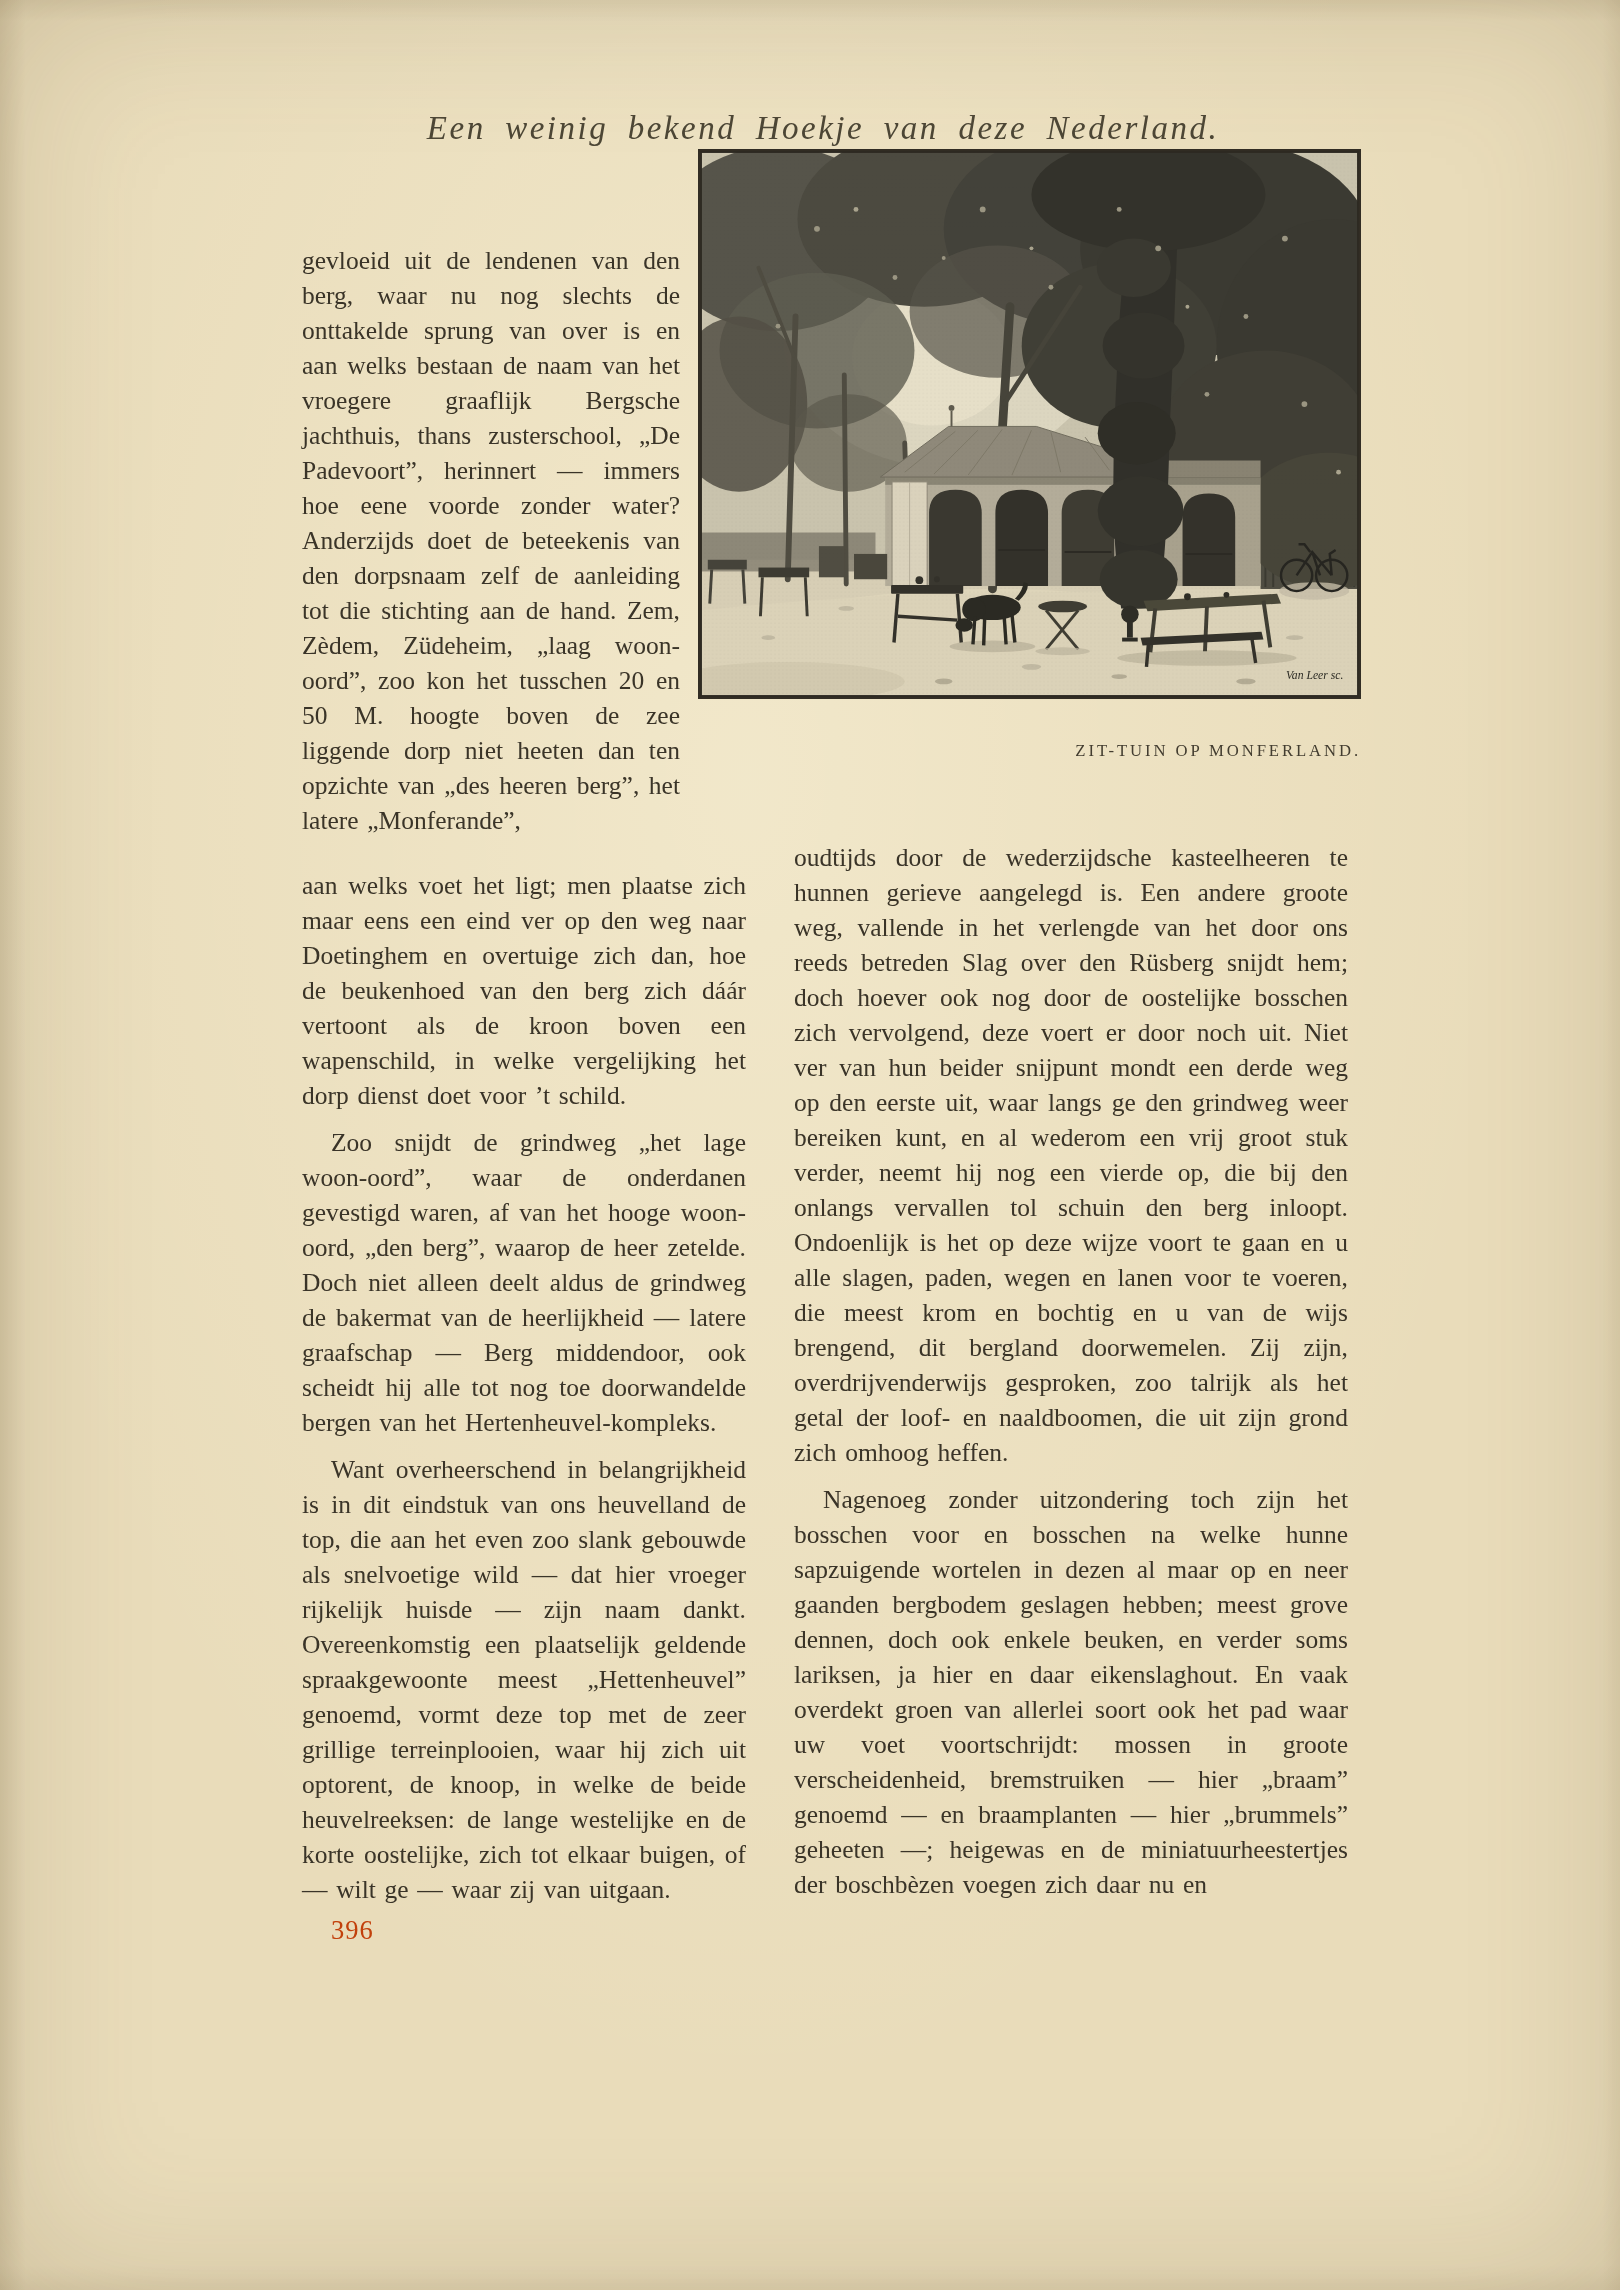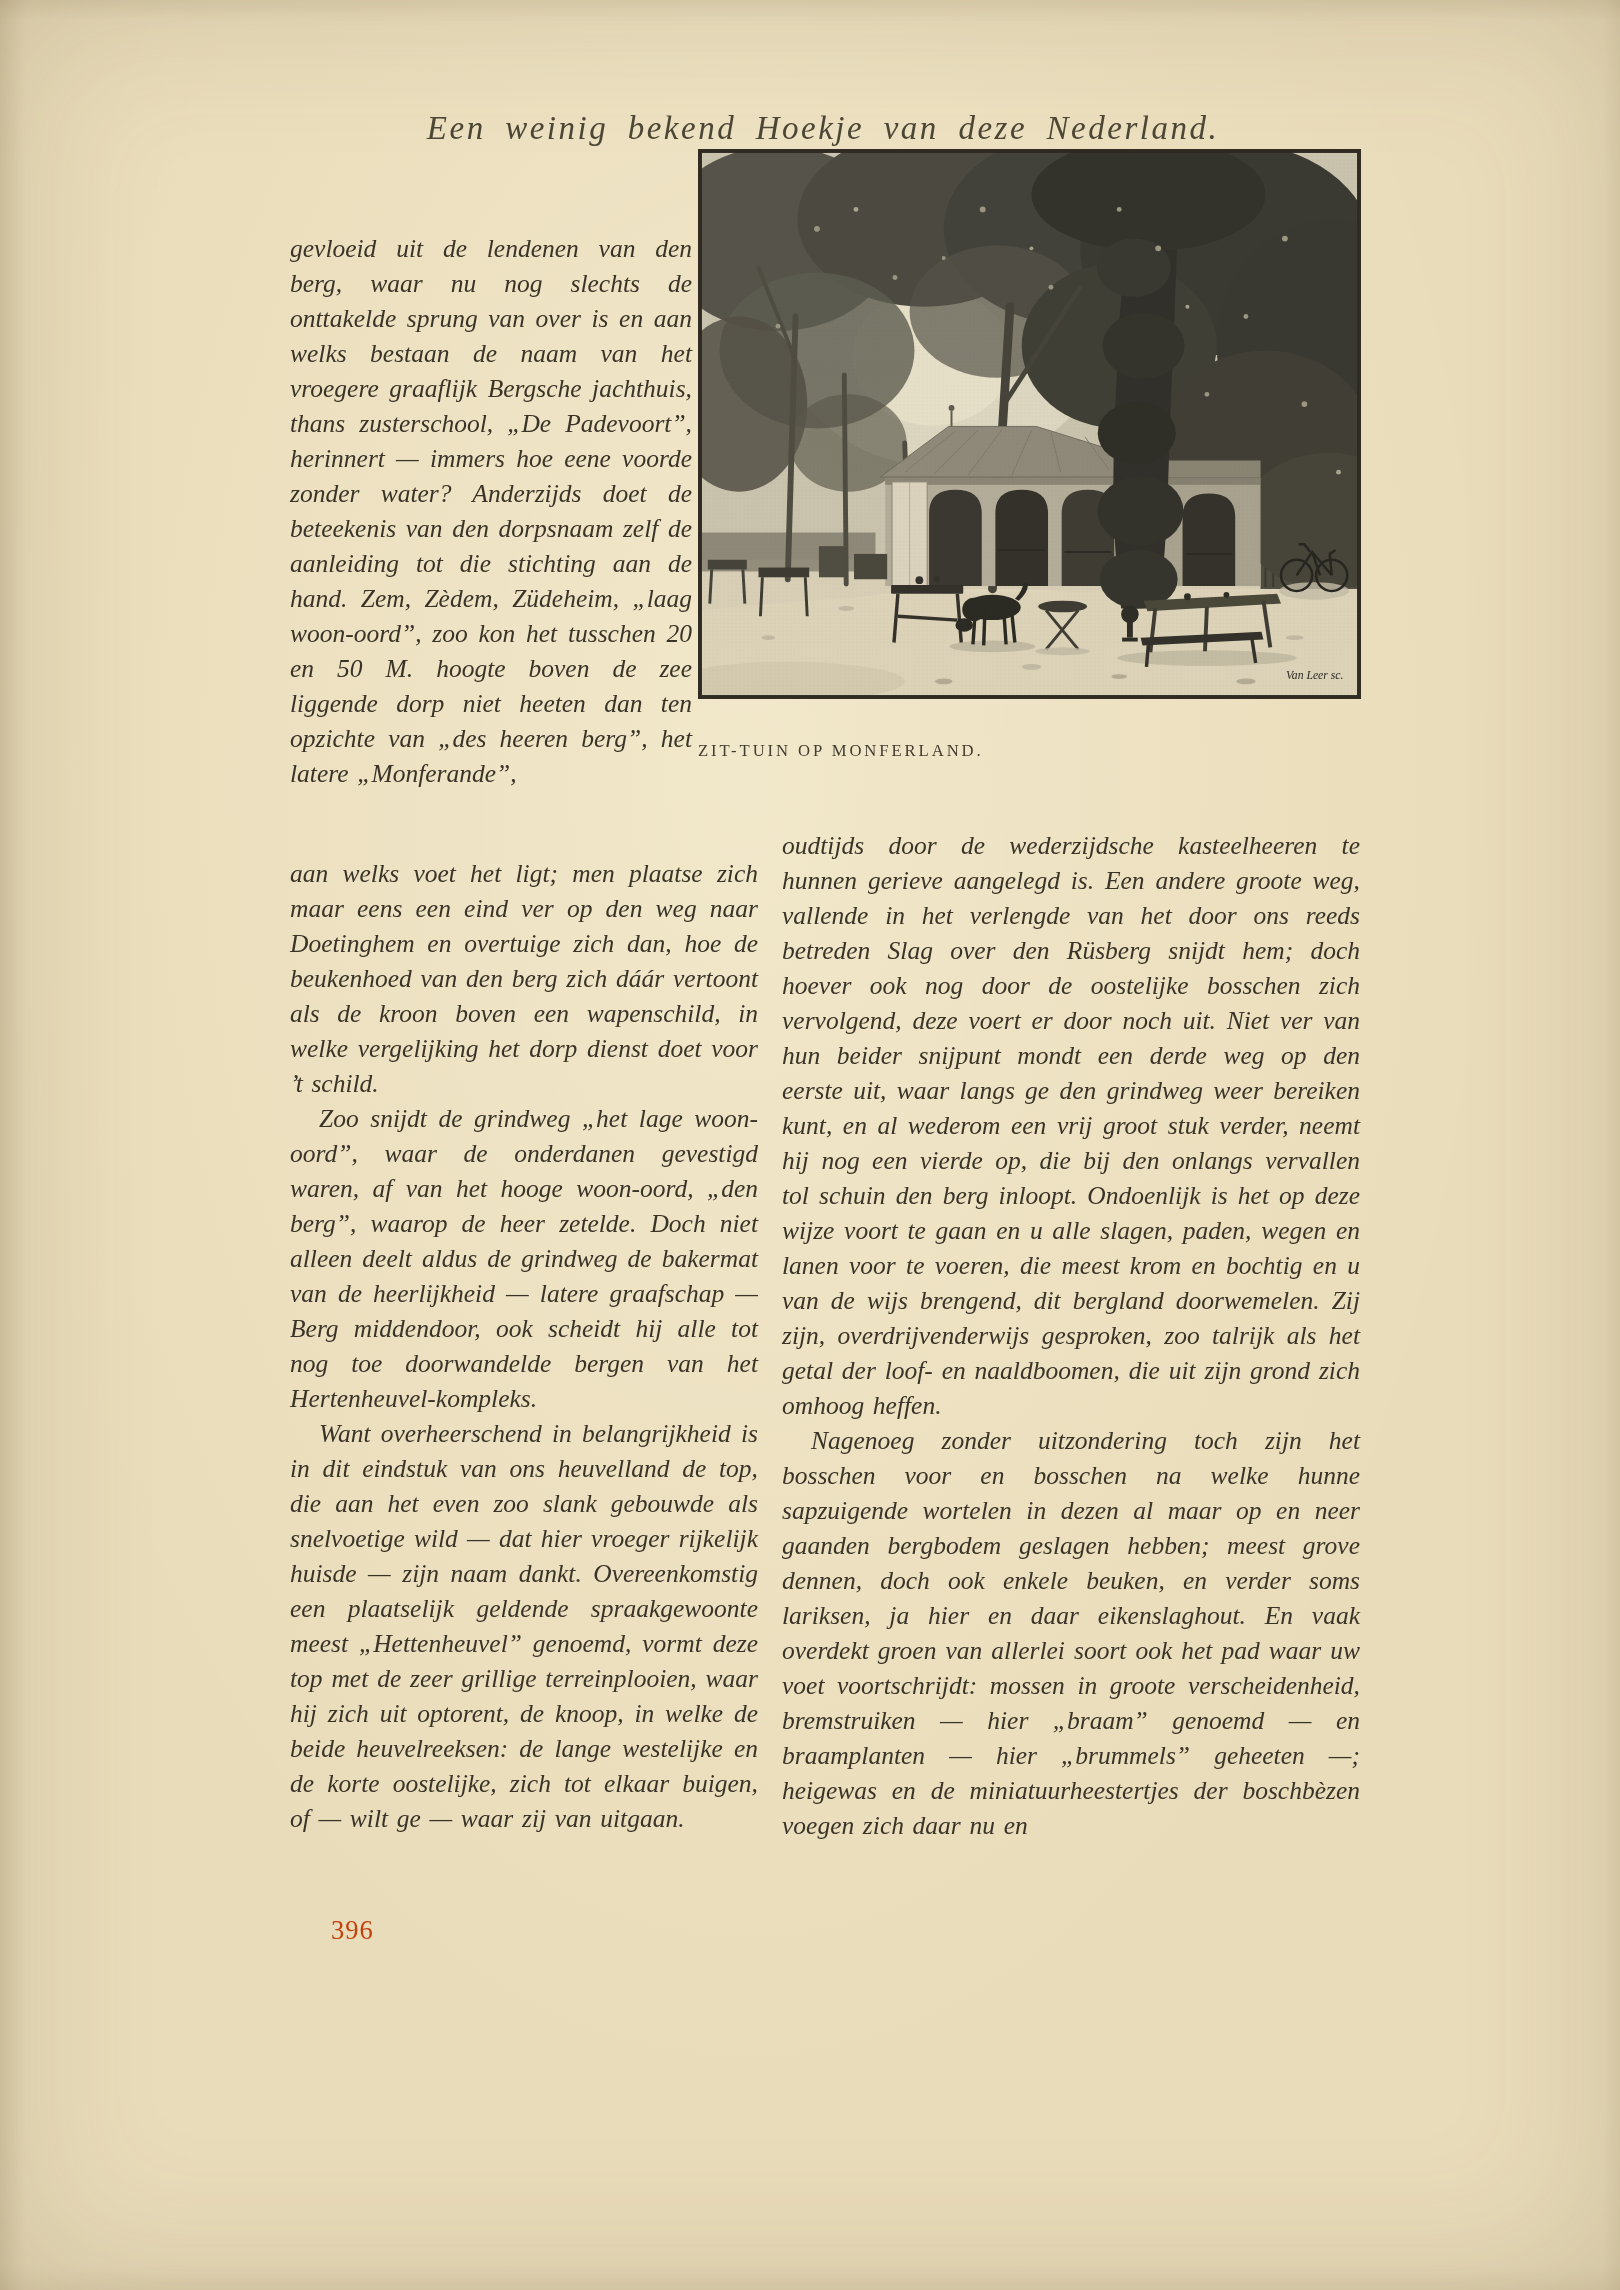--- a/index.html
+++ b/index.html
@@ -23,25 +23,25 @@
     text-align:center;font-style:italic;font-size:33px;
     letter-spacing:2.5px;word-spacing:8.8px;color:#4d4736;
   }
   .figure{
     position:absolute;left:698px;top:149px;width:663px;height:550px;
     border:2px solid #322d24;box-sizing:border-box;background:#f97316;
   }
   .figure svg{display:block;width:100%;height:100%;}
   .caption{
     position:absolute;left:698px;top:741px;width:663px;
-    text-align:left;font-size:16.7px;letter-spacing:2.9px;color:#433d30;
+    text-align:right;font-size:16.7px;letter-spacing:2.9px;color:#433d30;
   }
   .textcol{position:absolute;font-size:25.5px;line-height:35px;
     text-align:justify;word-spacing:.09em;color:#3a3428;}
-  .textcol p{margin:0;font-style:italic;}
+  .textcol p{margin:12px;}
   .textcol p.indent{text-indent:29px;}
   .col-left-a{left:290px;top:231px;width:402px;}
   .col-left-b{left:290px;top:856px;width:468px;}
   .col-right{left:782px;top:828px;width:578px;}
   .page-number{
     position:absolute;left:331px;top:1915px;width:118px;
     font-size:26.5px;color:#c2410c;letter-spacing:1px;
   }
 </style>
 </head>

